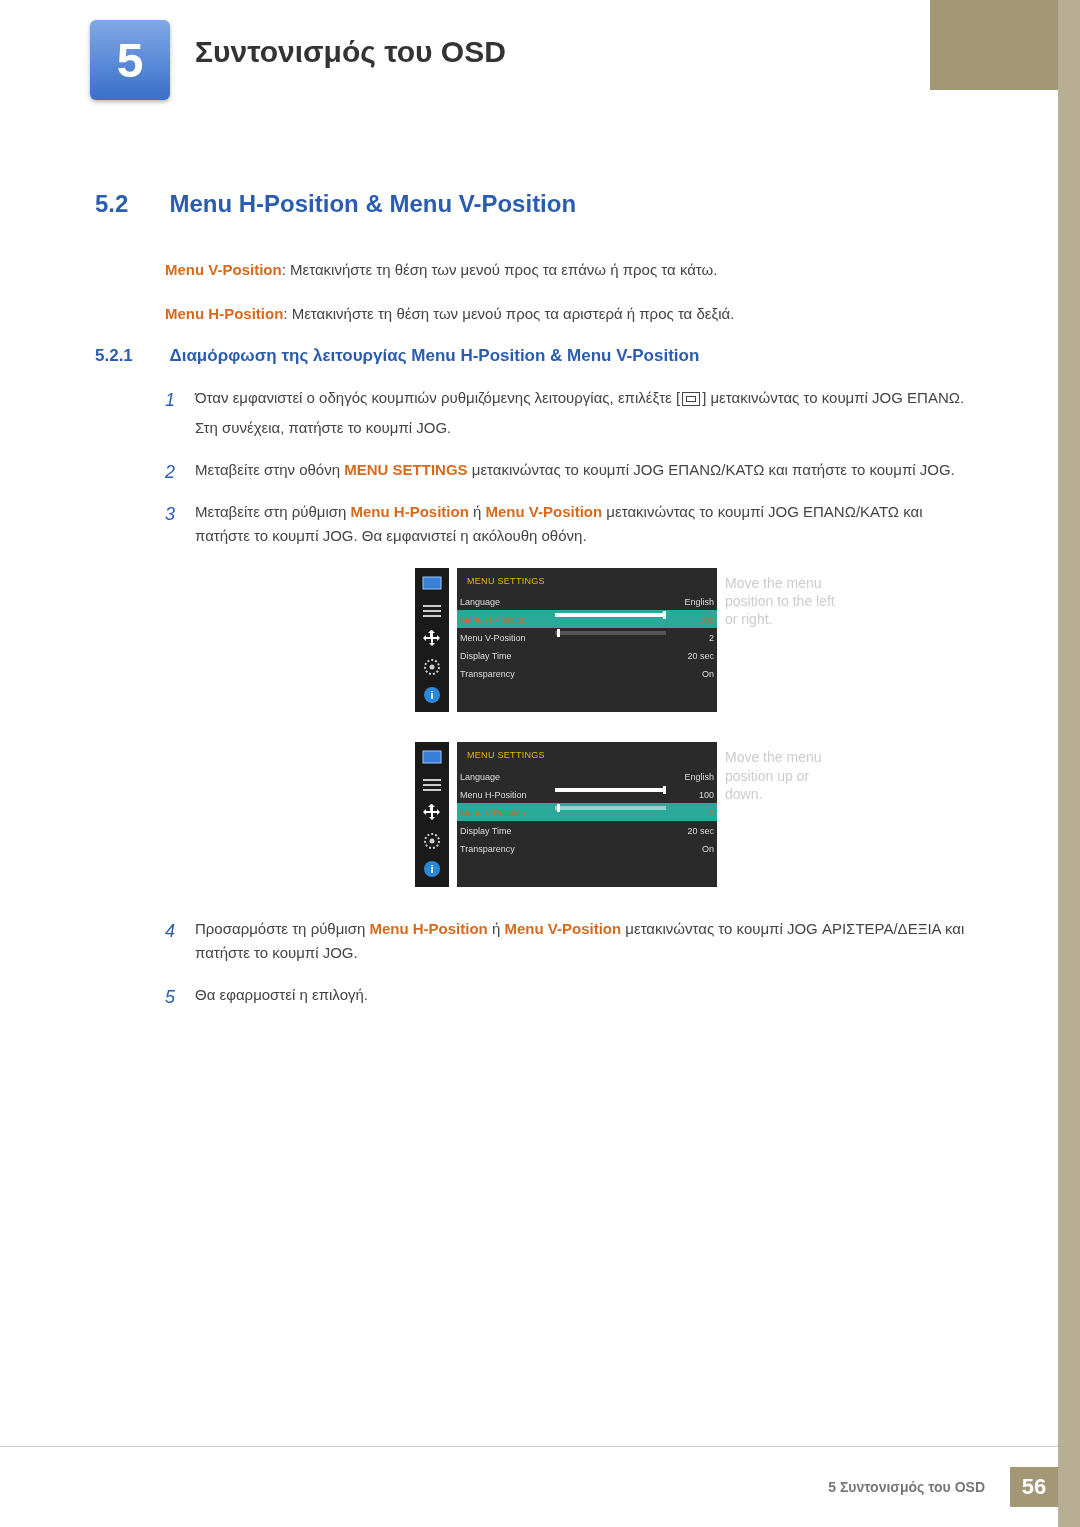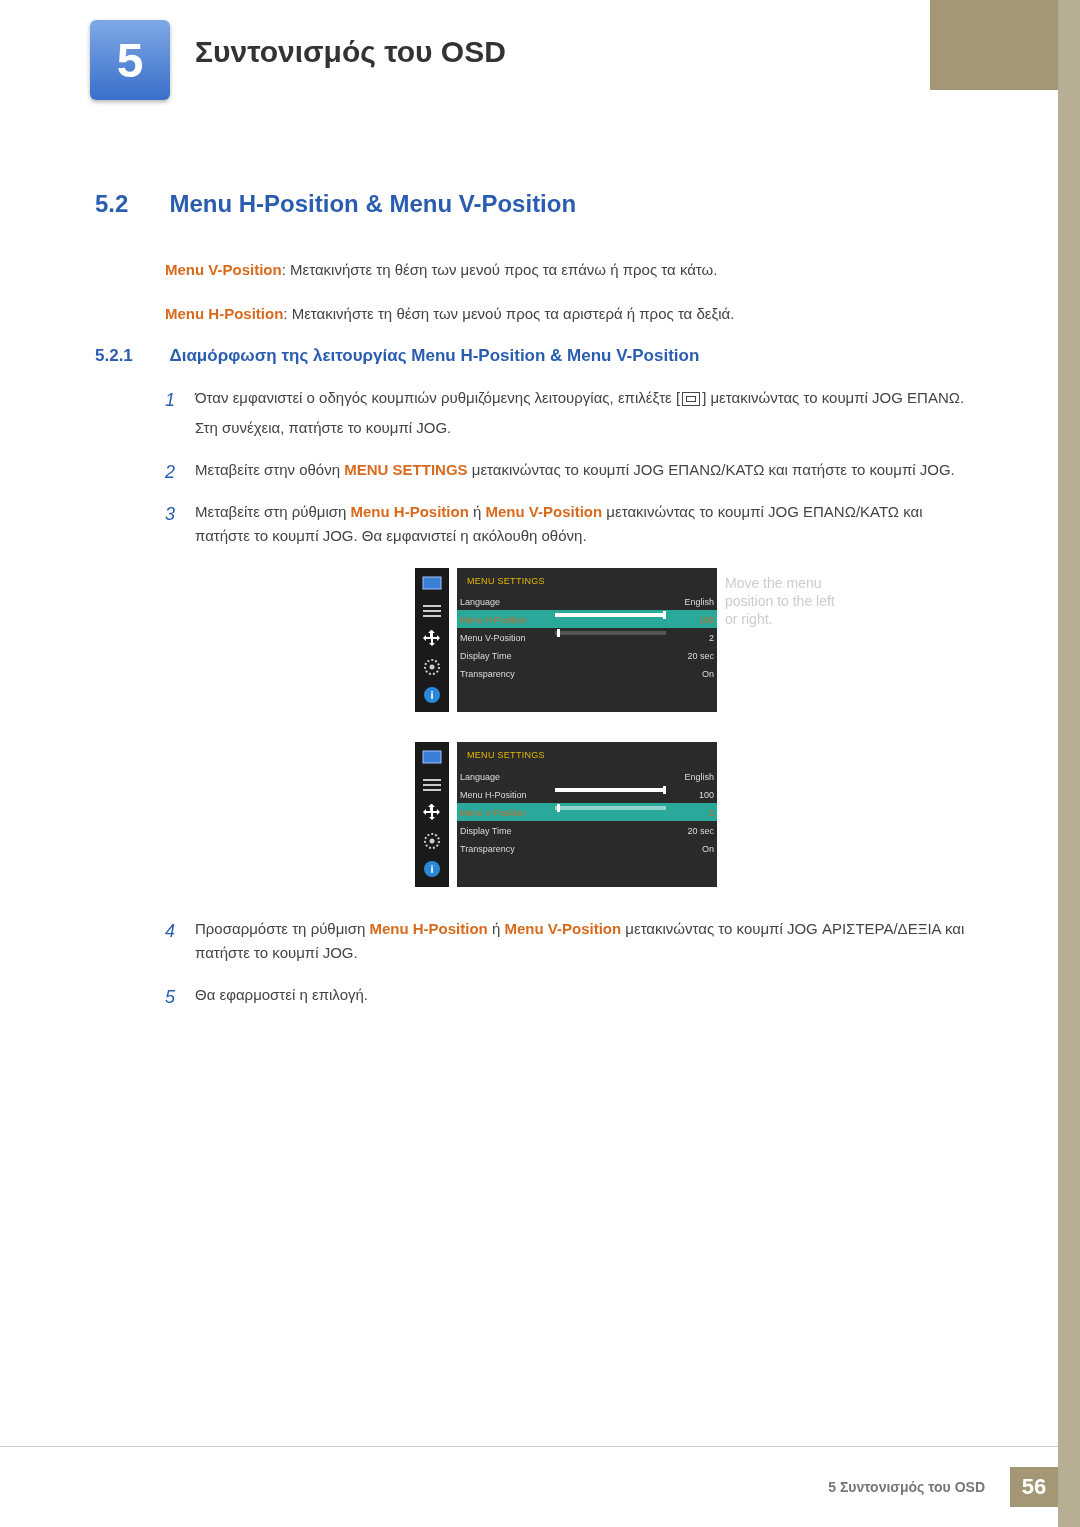--- a/index.html
+++ b/index.html
@@ -381,20 +381,21 @@
             <span class="osd-label">Display Time</span>
             <span style="flex:1"></span>
             <span class="osd-val">20 sec</span>
           </div>
           <div class="osd-row">
             <span class="osd-label">Transparency</span>
             <span style="flex:1"></span>
             <span class="osd-val">On</span>
           </div>
         </div>
+        <div class="osd-tip">Move the menu position up or down.</div>
       </div>
     </li>
 
     <li>
       <span class="n">4</span>
       <span>Προσαρμόστε τη ρύθμιση </span><span class="bold-orange">Menu H-Position</span><span> ή </span><span class="bold-orange">Menu V-Position</span><span> μετακινώντας το κουμπί JOG ΑΡΙΣΤΕΡΑ/ΔΕΞΙΑ και πατήστε το κουμπί JOG.</span>
     </li>
     <li>
       <span class="n">5</span>
       <span>Θα εφαρμοστεί η επιλογή.</span>

